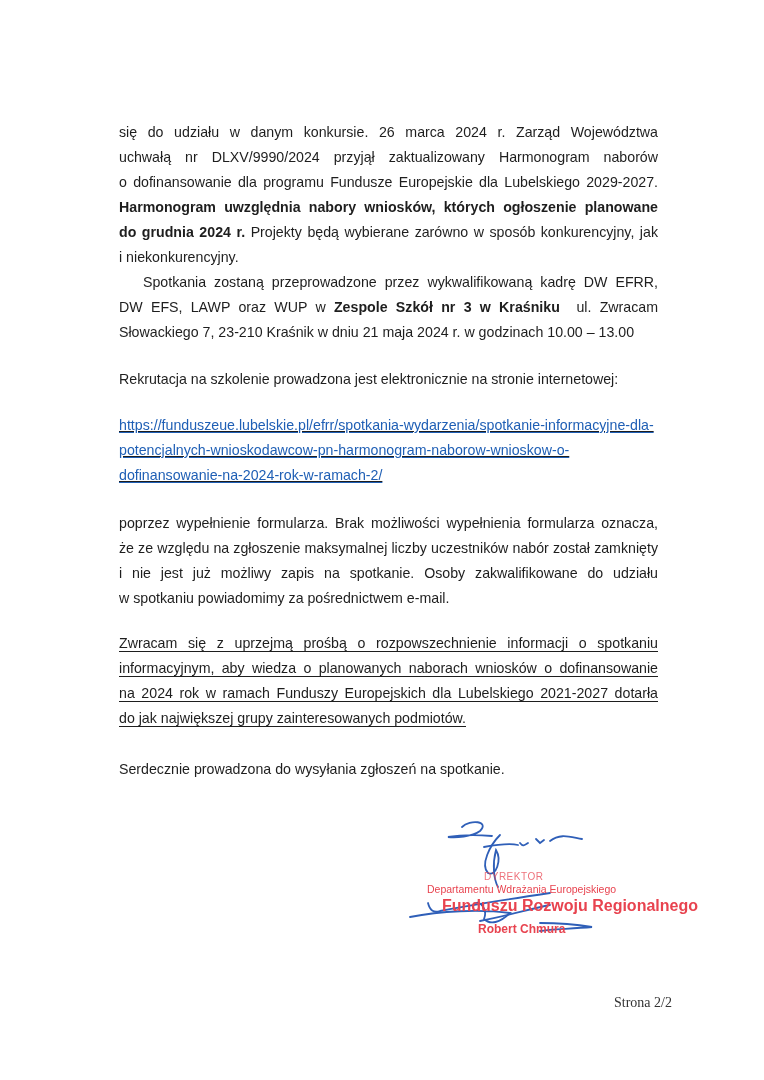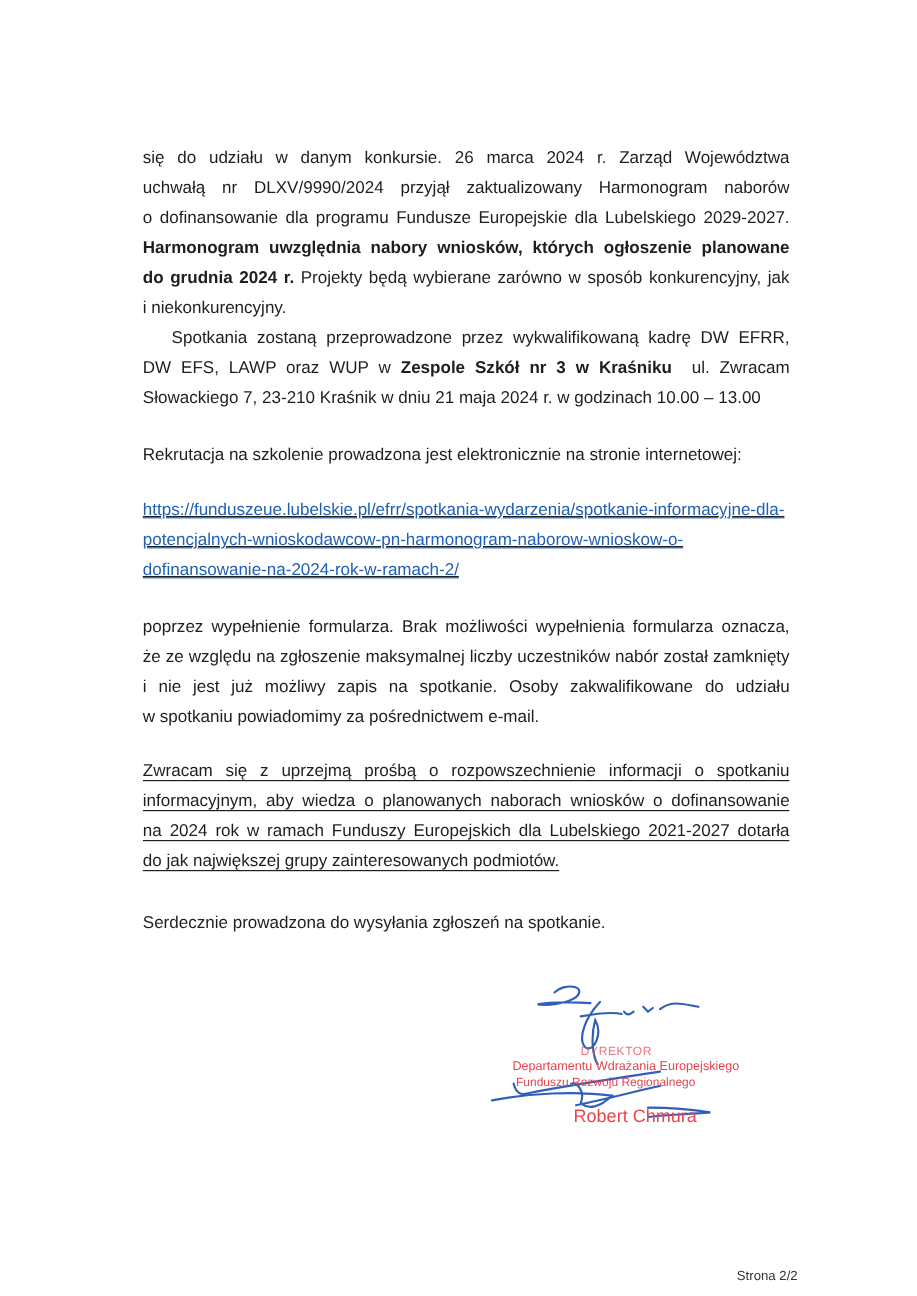--- a/index.html
+++ b/index.html
@@ -10,21 +10,21 @@
       font-size: 14.2px;
     }
     .block { position: absolute; left: 119px; width: 539px; }
     .line { height: 25px; line-height: 25px; white-space: nowrap; }
     .just { text-align: justify; text-align-last: justify; white-space: normal; overflow: hidden; }
     .bold { font-weight: bold; }
     .link { color: #1f5fb5; text-decoration: underline; text-decoration-thickness: 1px; text-underline-offset: 2px; }
     .uline { text-decoration: underline; text-underline-offset: 3px; }
     .indent { padding-left: 24px; }
     .stamp-text { position: absolute; color: #e8434f; font-family: "Liberation Sans", sans-serif; white-space: nowrap; }
-    .footer { position: absolute; left: 614px; top: 1058px; font-size: 11px; color: #333; }
+    .footer { position: absolute; left: 614px; top: 995px; font-size: 14px; color: #333; font-family: Liberation Serif, serif; }
   </style>
 </head>
 <body>
 
 <div class="page">
 
   <div class="block" style="top:120px;">
     <div class="line just">się do udziału w danym konkursie. 26 marca 2024 r. Zarząd Województwa Lubelskiego</div>
     <div class="line just">uchwałą nr DLXV/9990/2024 przyjął zaktualizowany Harmonogram naborów wniosków</div>
     <div class="line just">o dofinansowanie dla programu Fundusze Europejskie dla Lubelskiego 2029-2027.</div>
@@ -76,18 +76,18 @@
         <path d="M136 34 L 140 38 L 144 35"></path>
         <path d="M150 36 C 160 28, 170 32, 182 34"></path>
         <path d="M28 98 C 30 106, 34 108, 40 106 C 70 100, 110 94, 150 88"></path>
         <path d="M10 112 C 40 106, 80 104, 110 108 C 100 118, 90 120, 84 114 C 88 104, 80 96, 76 98"></path>
         <path d="M80 116 C 110 110, 130 104, 150 100"></path>
         <path d="M140 118 C 160 118, 180 120, 192 122 C 170 124, 150 124, 140 126"></path>
       </g>
     </svg>
     <div class="stamp-text" style="left:84px; top:66px; font-size:10px; letter-spacing:0.5px; opacity:0.75;">DYREKTOR</div>
     <div class="stamp-text" style="left:27px; top:78px; font-size:10.5px;">Departamentu Wdrażania Europejskiego</div>
-    <div class="stamp-text" style="left:30px; top:92px; font-size:10px;">Funduszu Rozwoju Regionalnego</div>
-    <div class="stamp-text" style="left:78px; top:117px; font-size:15px;">Robert Chmura</div>
+    <div class="stamp-text" style="left:42px; top:92px; font-size:16px;font-weight:bold;">Funduszu Rozwoju Regionalnego</div>
+    <div class="stamp-text" style="left:78px; top:117px; font-size:12px;font-weight:bold;">Robert Chmura</div>
   </div>
 
   <div class="footer">Strona 2/2</div>
 </div>
 
 </body></html>

